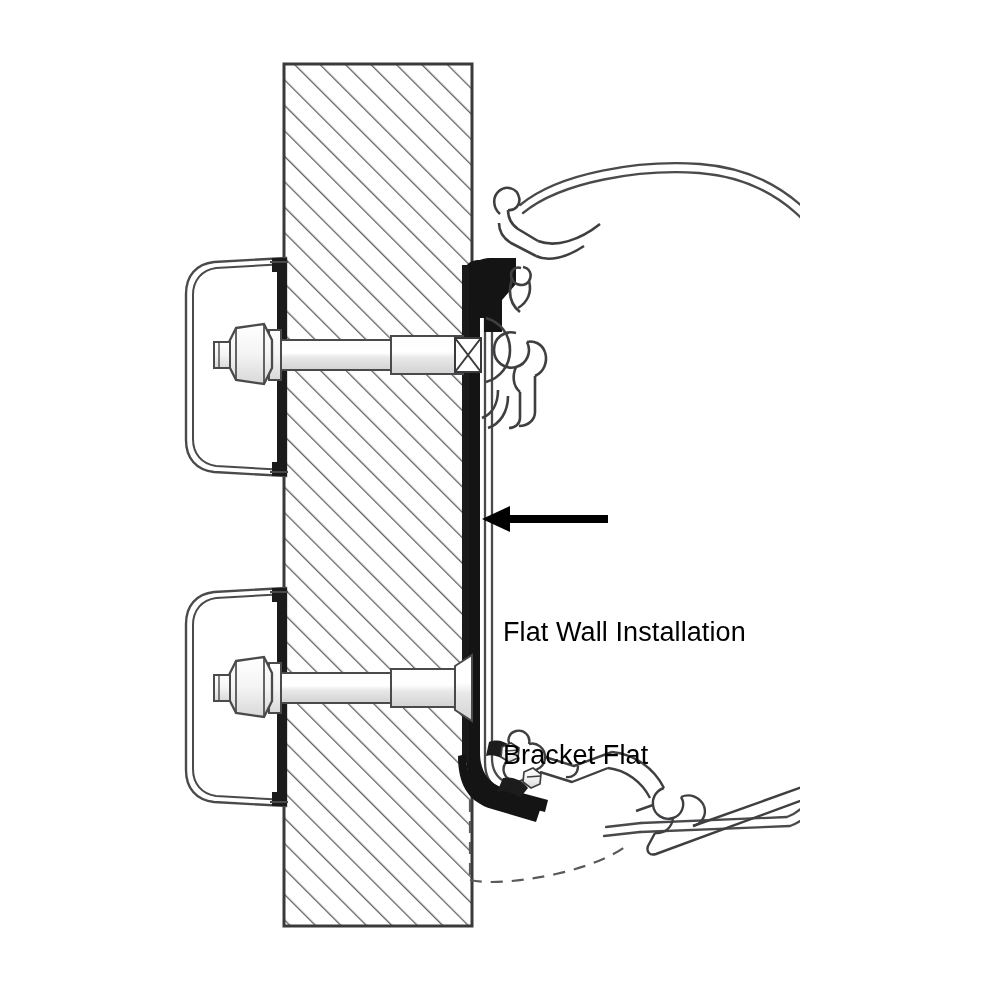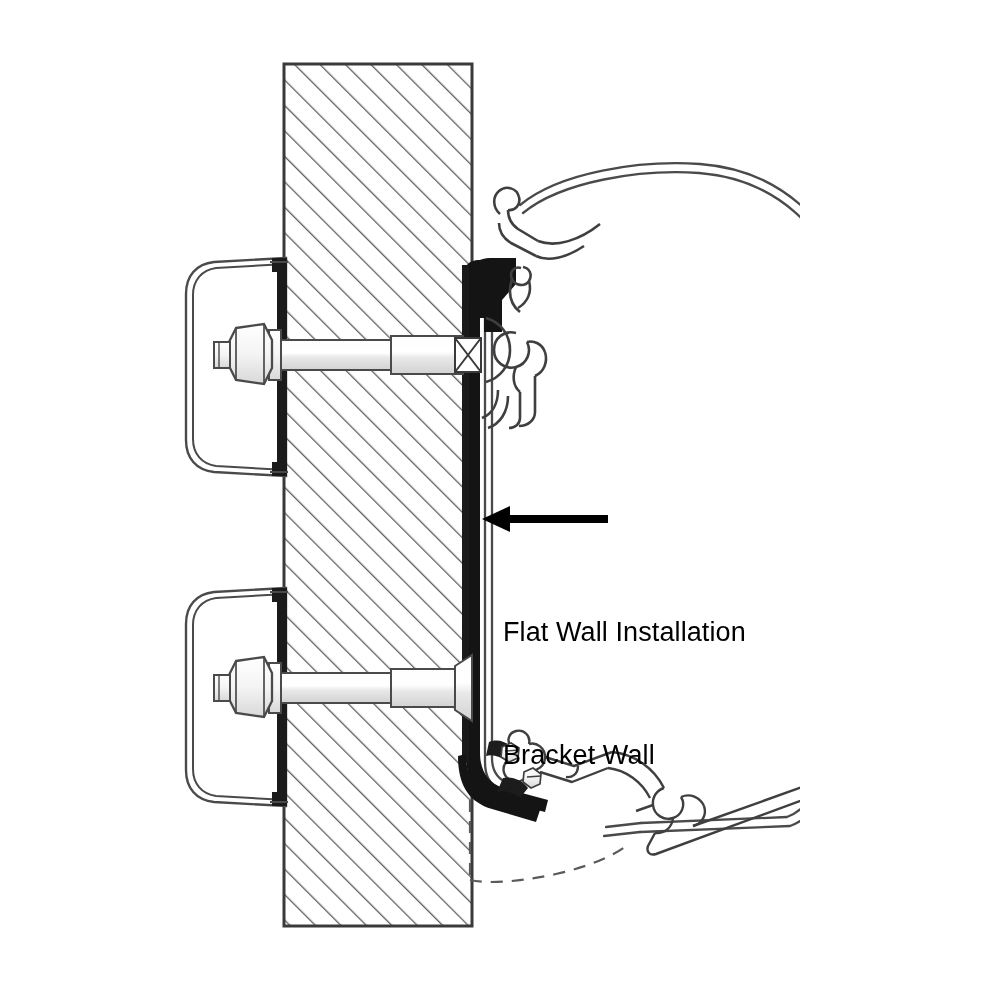--- a/index.html
+++ b/index.html
@@ -345,16 +345,16 @@
 
     <g>
       <line x1="608" y1="519" x2="502" y2="519" stroke="#000000" stroke-width="8"></line>
       <polygon points="482,519 510,506 510,532" fill="#000000"></polygon>
     </g>
 
   </svg>
 
   <div class="callout-text">
     <span class="callout-line">Flat Wall Installation</span>
-    <span class="callout-line">Bracket Wall</span>
+    <span class="callout-line">Bracket Flat</span>
   </div>
 
 </div>
 
 </body></html>

